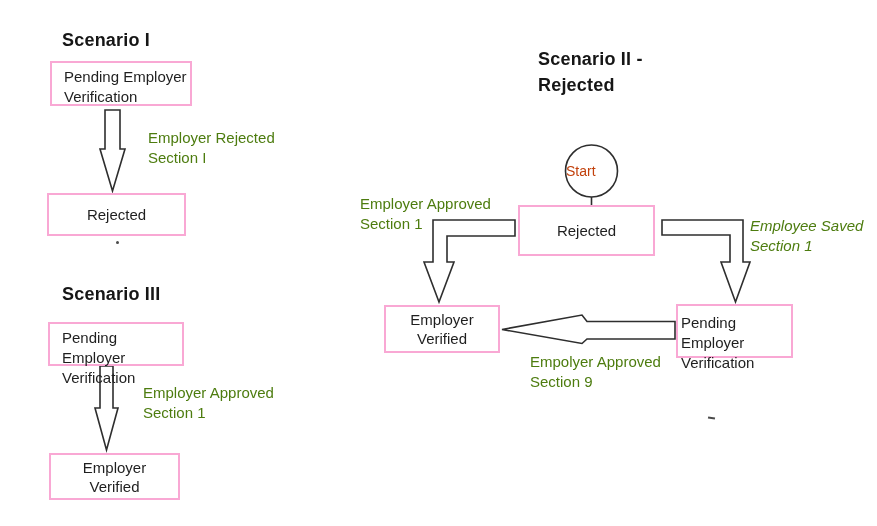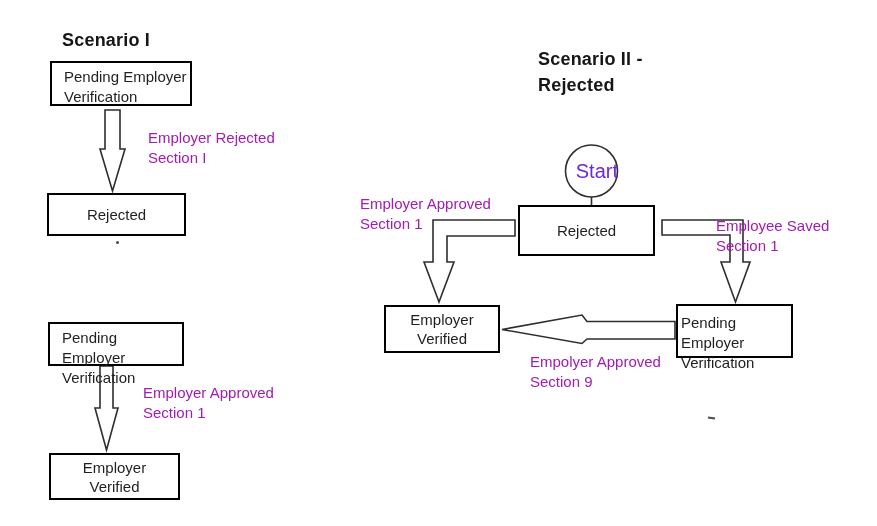--- a/index.html
+++ b/index.html
@@ -7,35 +7,35 @@
     position:relative; width:877px; height:526px; background:#ffffff;
     font-family:"Liberation Sans", sans-serif; overflow:hidden;
   }
   svg.overlay { position:absolute; left:0; top:0; }
   .shape { fill:#ffffff; stroke:#2e2e2e; stroke-width:1.6; }
   .title {
     position:absolute; font-weight:bold; font-size:18px; line-height:26px;
     color:#161616; white-space:pre-line; letter-spacing:0.2px;
   }
   .box {
-    position:absolute; box-sizing:border-box; border:2px solid #000000;
+    position:absolute; box-sizing:border-box; border:2px solid #f9a8d4;
     background:#ffffff; color:#1f1f1f; font-size:15px; line-height:20px;
   }
   .box span { display:block; white-space:pre-line; }
   .box.padleft span { padding:4px 1px 0 12px; }
   .box.padleft2 span { padding:7px 1px 0 3px; }
   .box.center { display:flex; align-items:center; justify-content:center; text-align:center; }
   .box.center span { line-height:19px; }
   .lbl {
-    position:absolute; font-size:15px; line-height:19.5px; color:#a21caf;
+    position:absolute; font-size:15px; line-height:19.5px; color:#4d7c0f;
     white-space:pre-line;
   }
   .startlabel {
-    position:absolute; left:566px; top:163px; width:52px; text-align:right;
-    font-size:20px; line-height:16px; color:#6d28d9;
+    position:absolute; left:566px; top:163px; width:52px; text-align:left;
+    font-size:14px; line-height:16px; color:#c2410c;
   }
   .mark { position:absolute; background:#4a4a4a; }
   .mark1 { left:116px; top:241px; width:3px; height:3px; border-radius:50%; }
   .mark2 { left:708px; top:417px; width:7px; height:2px; transform:rotate(8deg); }
 </style>
 </head>
 <body>
 
 <div class="canvas">
 
@@ -59,40 +59,41 @@
   <div class="box padleft" style="left:50px; top:61px; width:142px; height:45px;">
     <span>Pending Employer
 Verification</span>
   </div>
   <div class="lbl" style="left:148px; top:128px;">Employer Rejected
 Section I</div>
   <div class="box center" style="left:47px; top:193px; width:139px; height:43px;">
     <span>Rejected</span>
   </div>
 
+  <div class="title" style="left:62px; top:281px;">Scenario III</div>
   <div class="box padleft" style="left:48px; top:322px; width:136px; height:44px;">
     <span>Pending Employer
 Verification</span>
   </div>
   <div class="lbl" style="left:143px; top:383px;">Employer Approved
 Section 1</div>
   <div class="box center" style="left:49px; top:453px; width:131px; height:47px;">
     <span>Employer
 Verified</span>
   </div>
 
   <div class="title" style="left:538px; top:46px;">Scenario II -
 Rejected</div>
   <div class="startlabel">Start</div>
   <div class="box center" style="left:518px; top:205px; width:137px; height:51px;">
     <span>Rejected</span>
   </div>
   <div class="lbl" style="left:360px; top:194px;">Employer Approved
 Section 1</div>
-  <div class="lbl" style="left:716px; top:216px;">Employee Saved
+  <div class="lbl" style="left:750px; top:216px;font-style:italic;">Employee Saved
 Section 1</div>
   <div class="box center" style="left:384px; top:305px; width:116px; height:48px;">
     <span>Employer
 Verified</span>
   </div>
   <div class="box padleft2" style="left:676px; top:304px; width:117px; height:54px;">
     <span>Pending Employer
 Verification</span>
   </div>
   <div class="lbl" style="left:530px; top:352px;">Empolyer Approved

